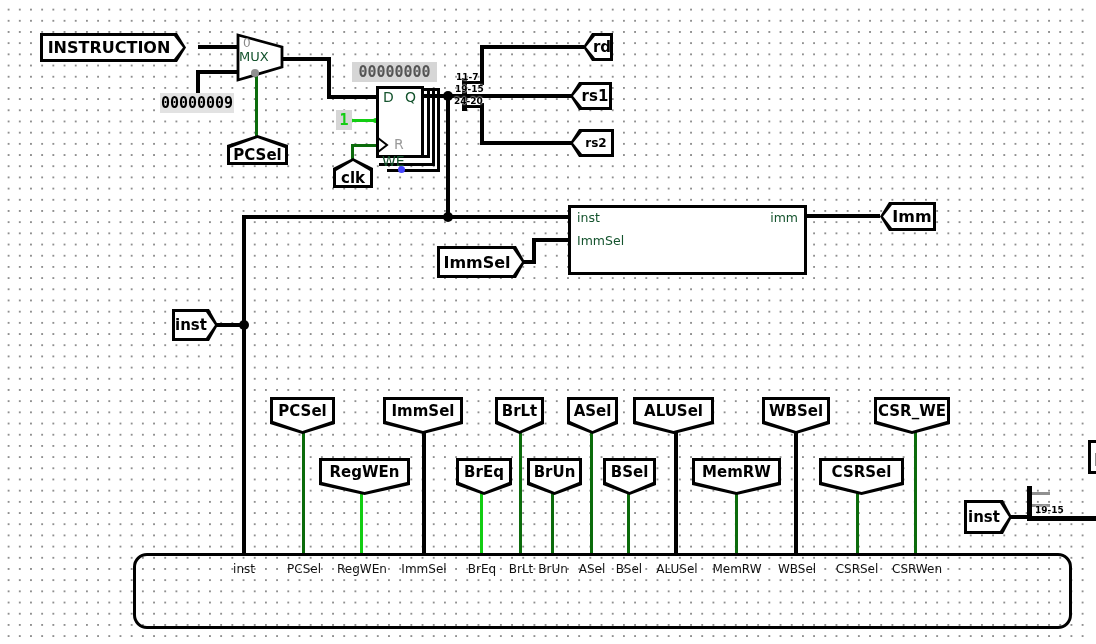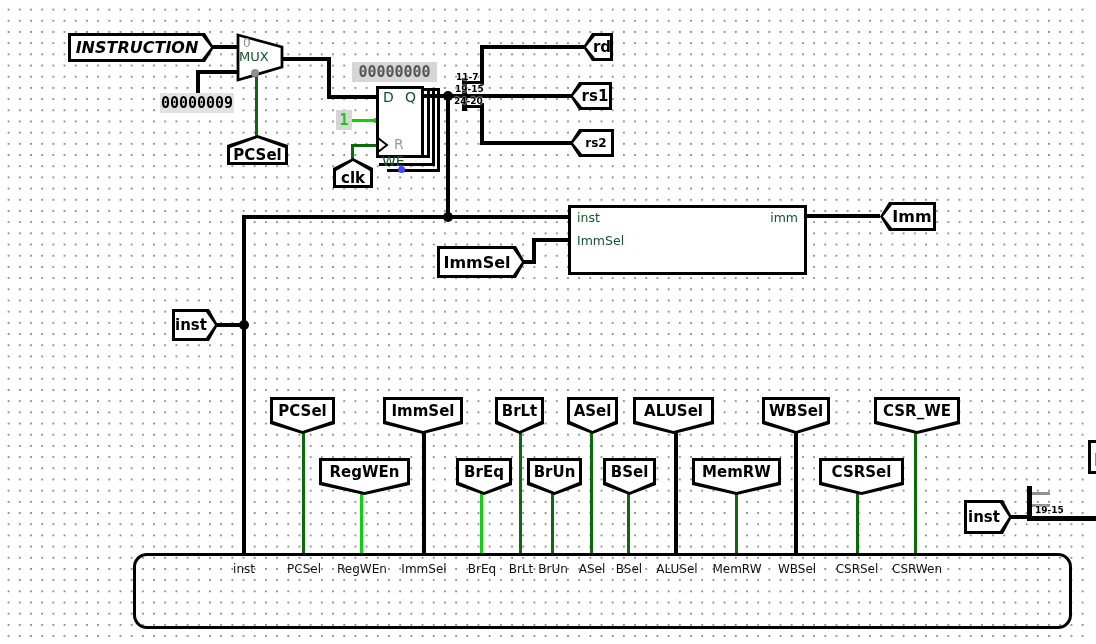--- a/index.html
+++ b/index.html
@@ -152,21 +152,21 @@
   <span class="portlab" style="left:677px;top:563px;">ALUSel</span>
   <span class="portlab" style="left:737px;top:563px;">MemRW</span>
   <span class="portlab" style="left:797px;top:563px;">WBSel</span>
   <span class="portlab" style="left:857px;top:563px;">CSRSel</span>
   <span class="portlab" style="left:917px;top:563px;">CSRWen</span>
 
   <div style="position:absolute;left:1088px;top:440px;width:14px;height:34px;border:3px solid #000;border-right:none;background:#fff;box-sizing:border-box;">
     <div style="position:absolute;left:4px;top:10px;width:3px;height:13px;background:var(--unconn);"></div>
   </div>
 
-  <div class="tunnel t-right" style="left:68px;top:33px;width:146px;height:29px;font-style:italic;">
+  <div class="tunnel t-right" style="left:40px;top:33px;width:146px;height:29px;">
     <div class="fill"></div>
       <span class="lab" style="font-size:16px;">INSTRUCTION</span>
     </div>
 
   <div class="tunnel t-up" style="left:227px;top:135px;width:61px;height:30px;">
     <div class="fill"></div>
       <span class="lab" style="font-size:15px;">PCSel</span>
     </div>
 
   <div class="tunnel t-up" style="left:333px;top:158px;width:40px;height:30px;">
@@ -226,21 +226,21 @@
       <span class="lab" style="font-size:15px;">ASel</span>
     </div>
   <div class="tunnel t-down" style="left:633px;top:397px;width:81px;height:37px;">
     <div class="fill"></div>
       <span class="lab" style="font-size:15px;">ALUSel</span>
     </div>
   <div class="tunnel t-down" style="left:762px;top:397px;width:68px;height:37px;">
     <div class="fill"></div>
       <span class="lab" style="font-size:15px;">WBSel</span>
     </div>
-  <div class="tunnel t-down" style="left:874px;top:397px;width:86px;height:37px;">
+  <div class="tunnel t-down" style="left:874px;top:397px;width:76px;height:37px;">
     <div class="fill"></div>
       <span class="lab" style="font-size:15px;">CSR_WE</span>
     </div>
 
   <div class="tunnel t-down" style="left:319px;top:458px;width:91px;height:37px;">
     <div class="fill"></div>
       <span class="lab" style="font-size:15px;">RegWEn</span>
     </div>
   <div class="tunnel t-down" style="left:456px;top:458px;width:56px;height:37px;">
     <div class="fill"></div>

